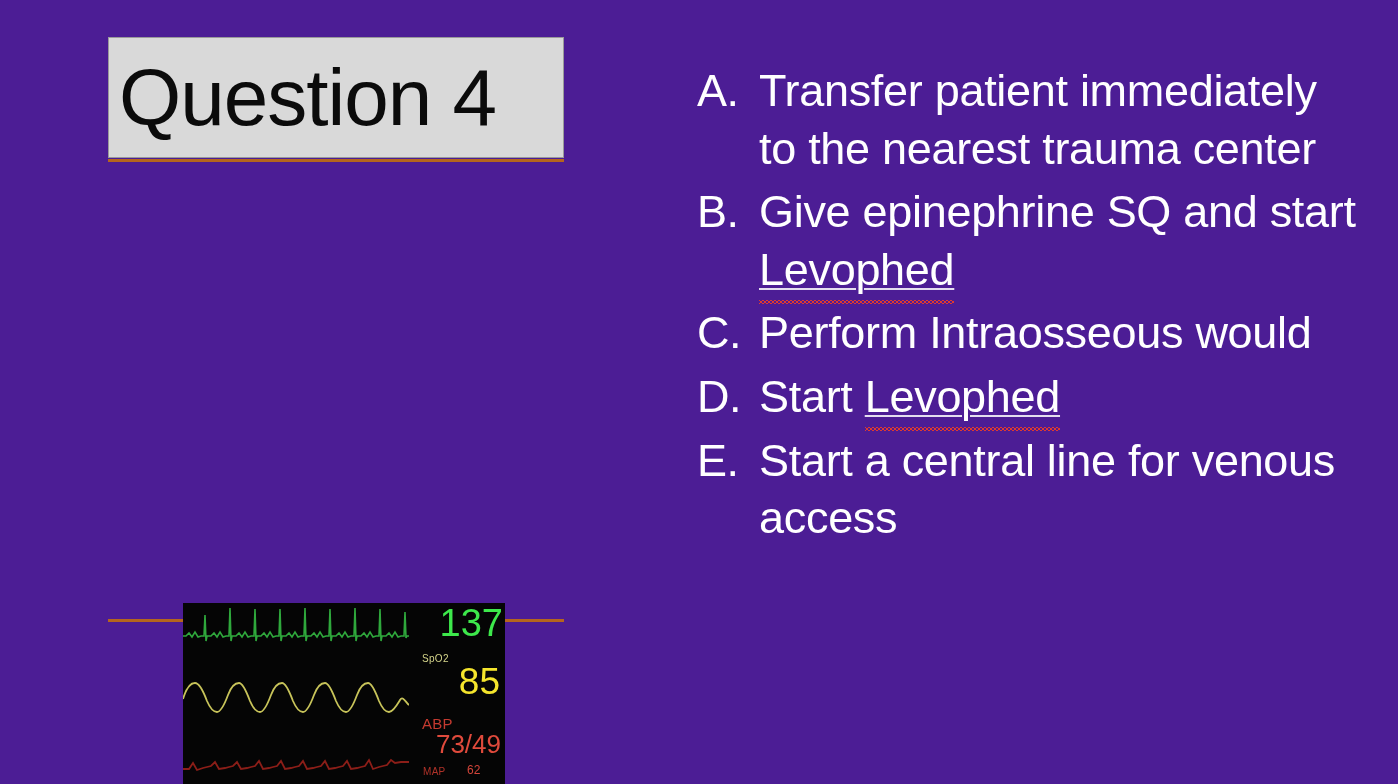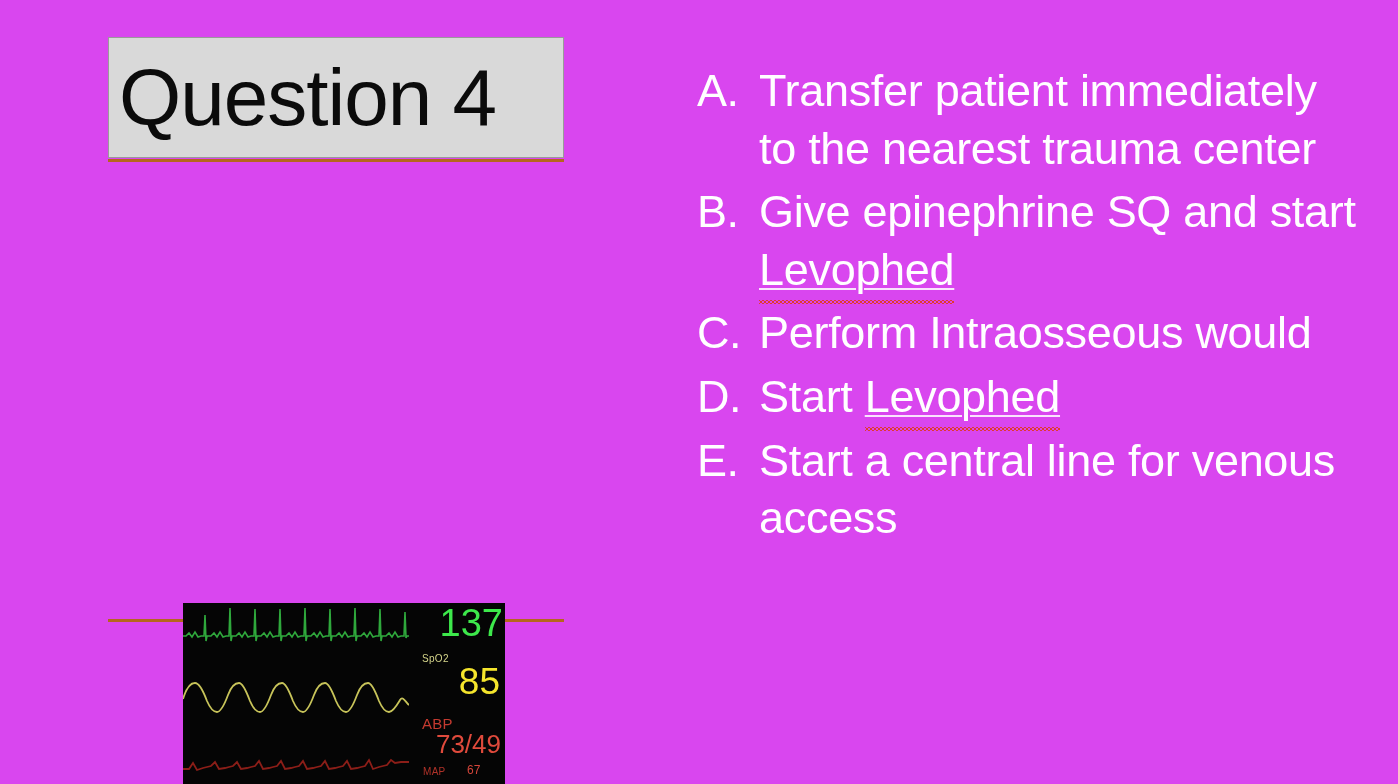--- a/index.html
+++ b/index.html
@@ -14,21 +14,21 @@
 
   body {
     font-family: "Liberation Sans", sans-serif;
     color: #ffffff;
     position: relative;
   }
 
   .slide {
     position: absolute;
     inset: 0;
-    background: #d946ef;
+    background: #4c1d95;
   }
 
   
   .left-col {
     position: absolute;
     left: 108px;
     top: 37px;
     width: 456px;
     height: 600px;
   }
@@ -268,21 +268,21 @@
     <div class="monitor-values">
       <div class="mv-hr">137</div>
 
       <div class="mv-spo2-label">SpO2</div>
       <div class="mv-spo2">85</div>
 
       <div class="mv-abp-label">ABP</div>
       <div class="mv-abp">73/49</div>
 
       <div class="mv-map-label">MAP</div>
-      <div class="mv-map">67</div>
+      <div class="mv-map">62</div>
     </div>
   </div>
 
   <div class="right-col">
 
     <div class="option">
       <span class="option-letter">A.</span>
       <span class="option-text"><span>Transfer patient immediately to the nearest trauma center</span></span>
     </div>
 

